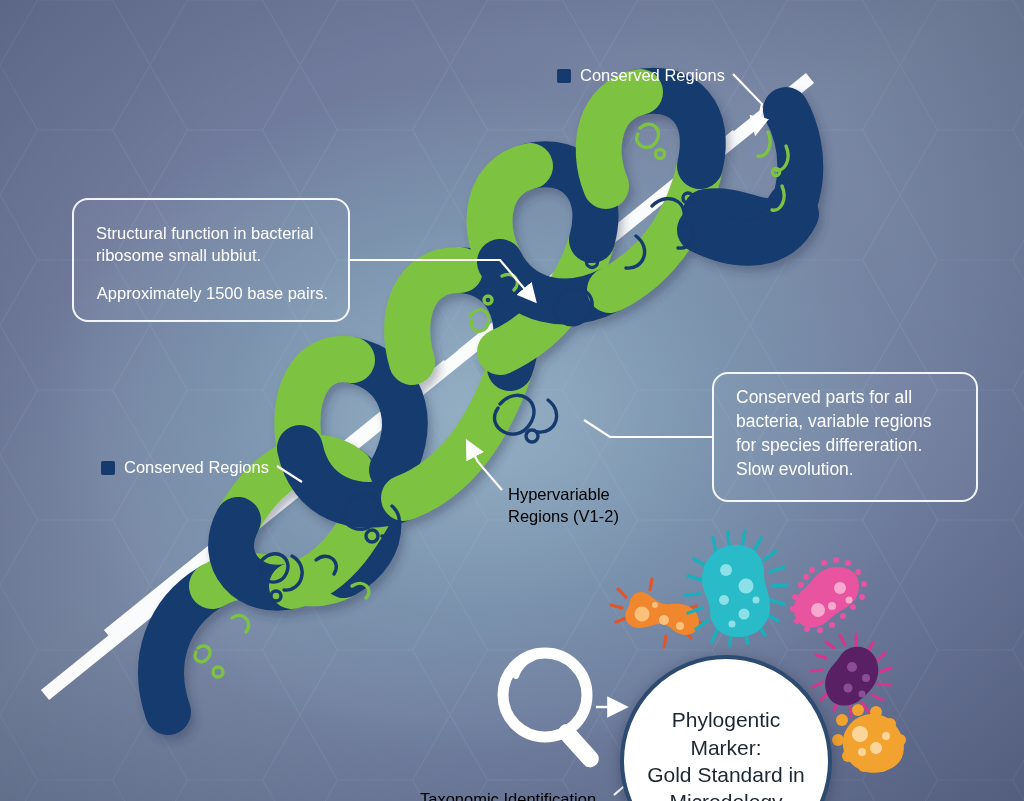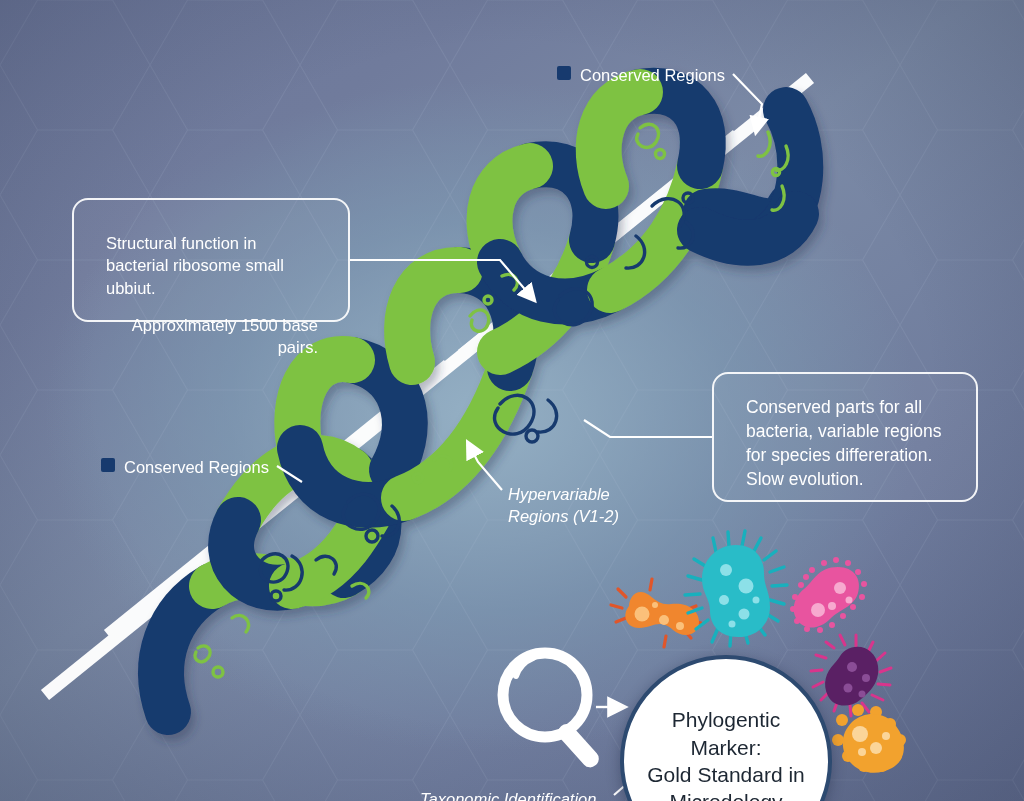--- a/index.html
+++ b/index.html
@@ -21,36 +21,36 @@
     background:radial-gradient(ellipse 760px 620px at 50% 48%, rgba(0,0,0,0) 55%, rgba(40,48,72,0.30) 100%);}
 
   
   #helix{position:absolute;left:0;top:0;width:1024px;height:801px;}
 
   
   .callout{position:absolute;border:2px solid rgba(255,255,255,.92);
     border-radius:16px;color:#ffffff;
     background:rgba(255,255,255,0.045);
     box-sizing:border-box;}
-  .callout p{margin:10px;}
+  .callout p{margin:0;}
   .callout p + p{margin-top:15px;text-align:right;}
   #callout-left{left:72px;top:198px;width:278px;height:124px;padding:22px 20px 0 22px;
     font-size:16.5px;line-height:1.35;}
   #callout-right{left:712px;top:372px;width:266px;height:130px;padding:12px 20px 0 22px;
     font-size:17.5px;line-height:1.37;}
 
   
-  .legend{position:absolute;display:flex;gap:9px;color:#fff;
+  .legend{position:absolute;display:flex;align-items:center;gap:9px;color:#fff;
     font-size:16.5px;white-space:nowrap;}
   .legend .swatch{width:14px;height:14px;background:#173a6e;border-radius:2px;display:block;}
   #legend-top{left:557px;top:66px;}
   #legend-bottom{left:101px;top:458px;}
 
   
-  .plain-label{position:absolute;color:#ffffff;font-size:16.5px;line-height:1.35;white-space:nowrap;font-style:italic;}
+  .plain-label{position:absolute;color:#000000;font-size:16.5px;line-height:1.35;white-space:nowrap;}
   #label-hypervariable{left:508px;top:483px;}
   #label-taxonomic{left:420px;top:788px;font-size:16.5px;}
 
   
   #marker-circle{position:absolute;left:620px;top:655px;width:204px;height:204px;
     border-radius:50%;background:#ffffff;border:4px solid #2d4a70;
     box-shadow:0 3px 14px rgba(20,30,55,.35);
     display:flex;align-items:center;justify-content:center;text-align:center;}
   #marker-circle .txt{color:#1d2733;font-size:21px;line-height:1.3;padding:0 16px;}
 

